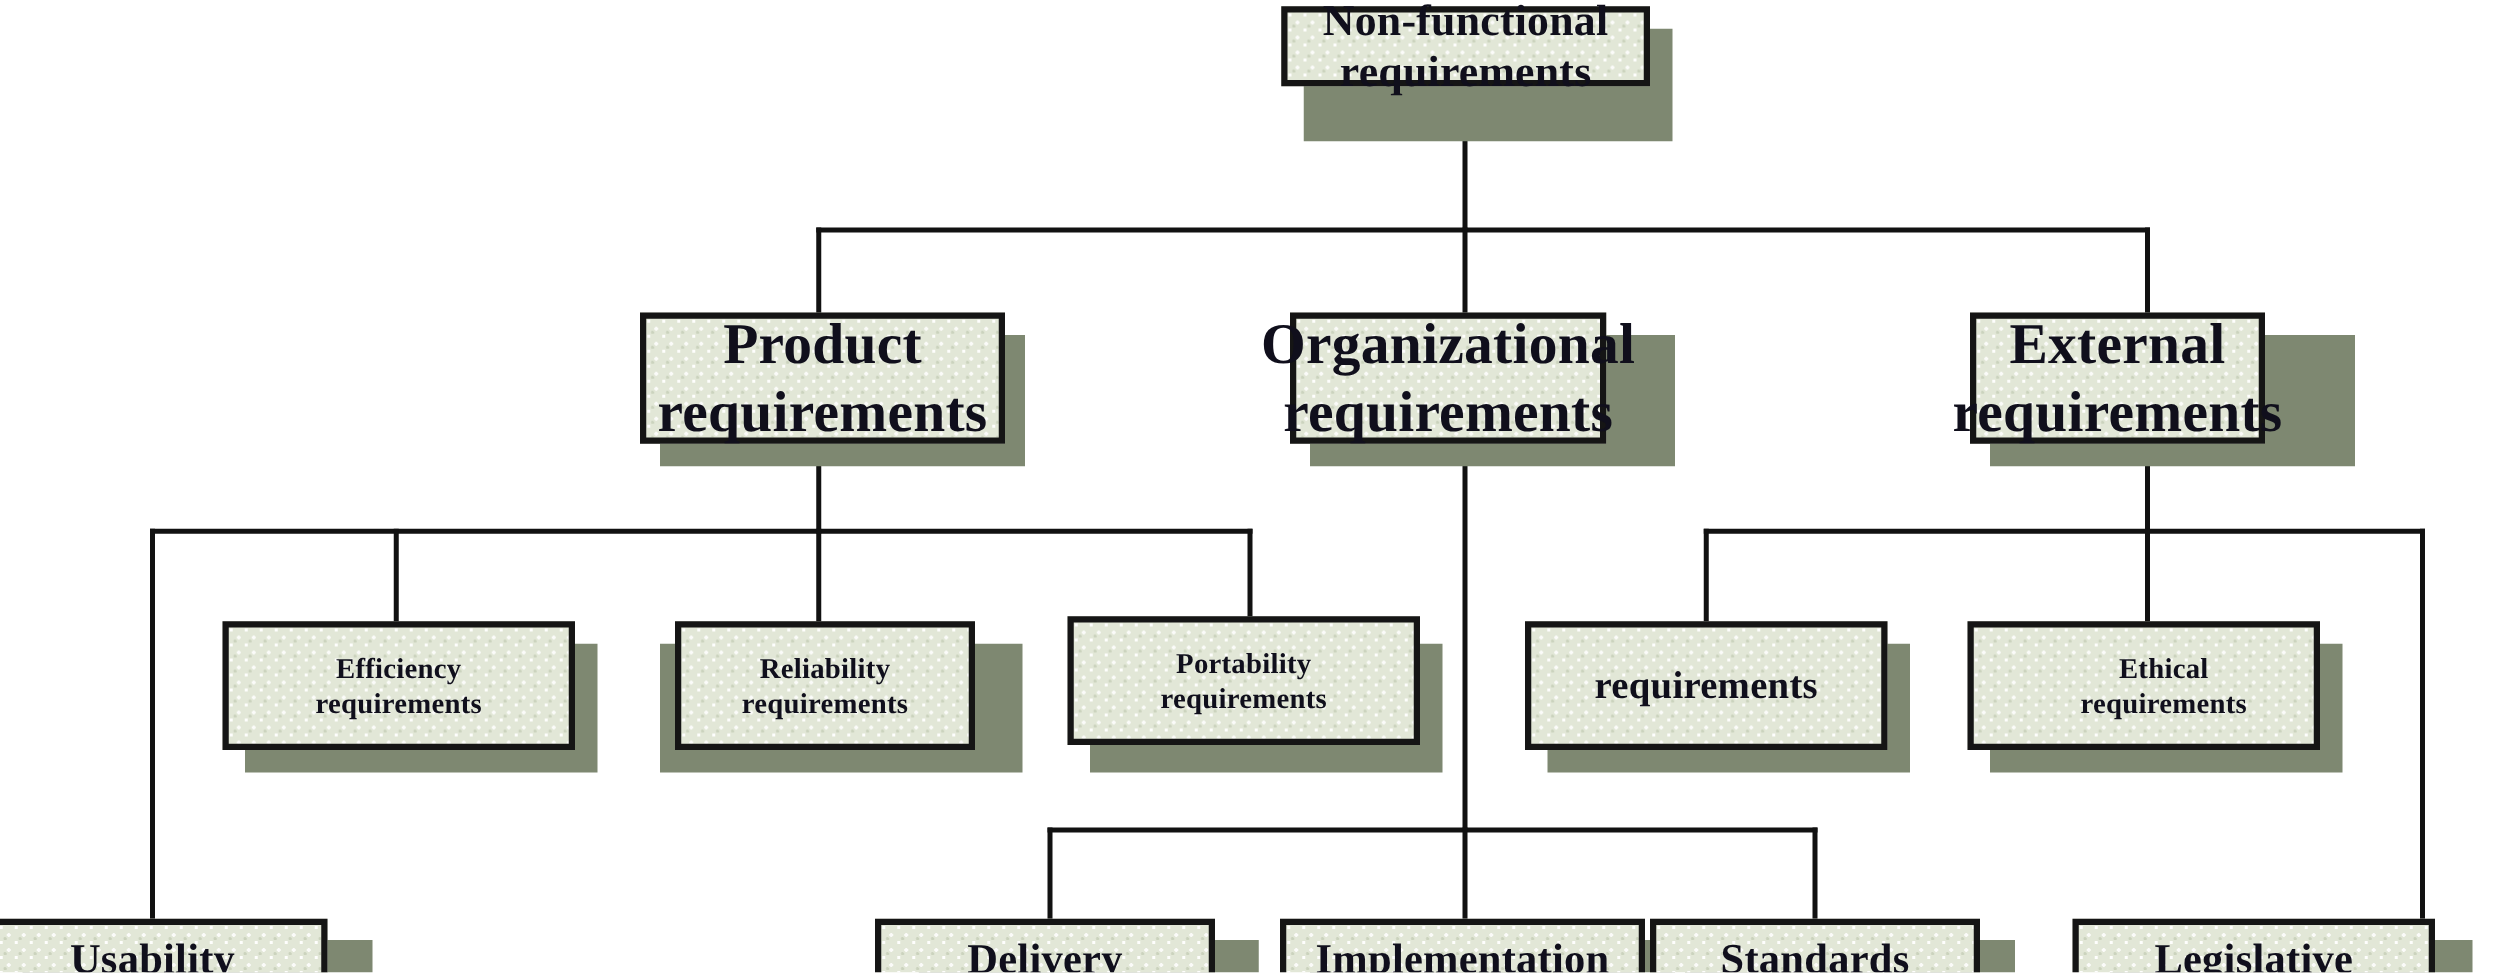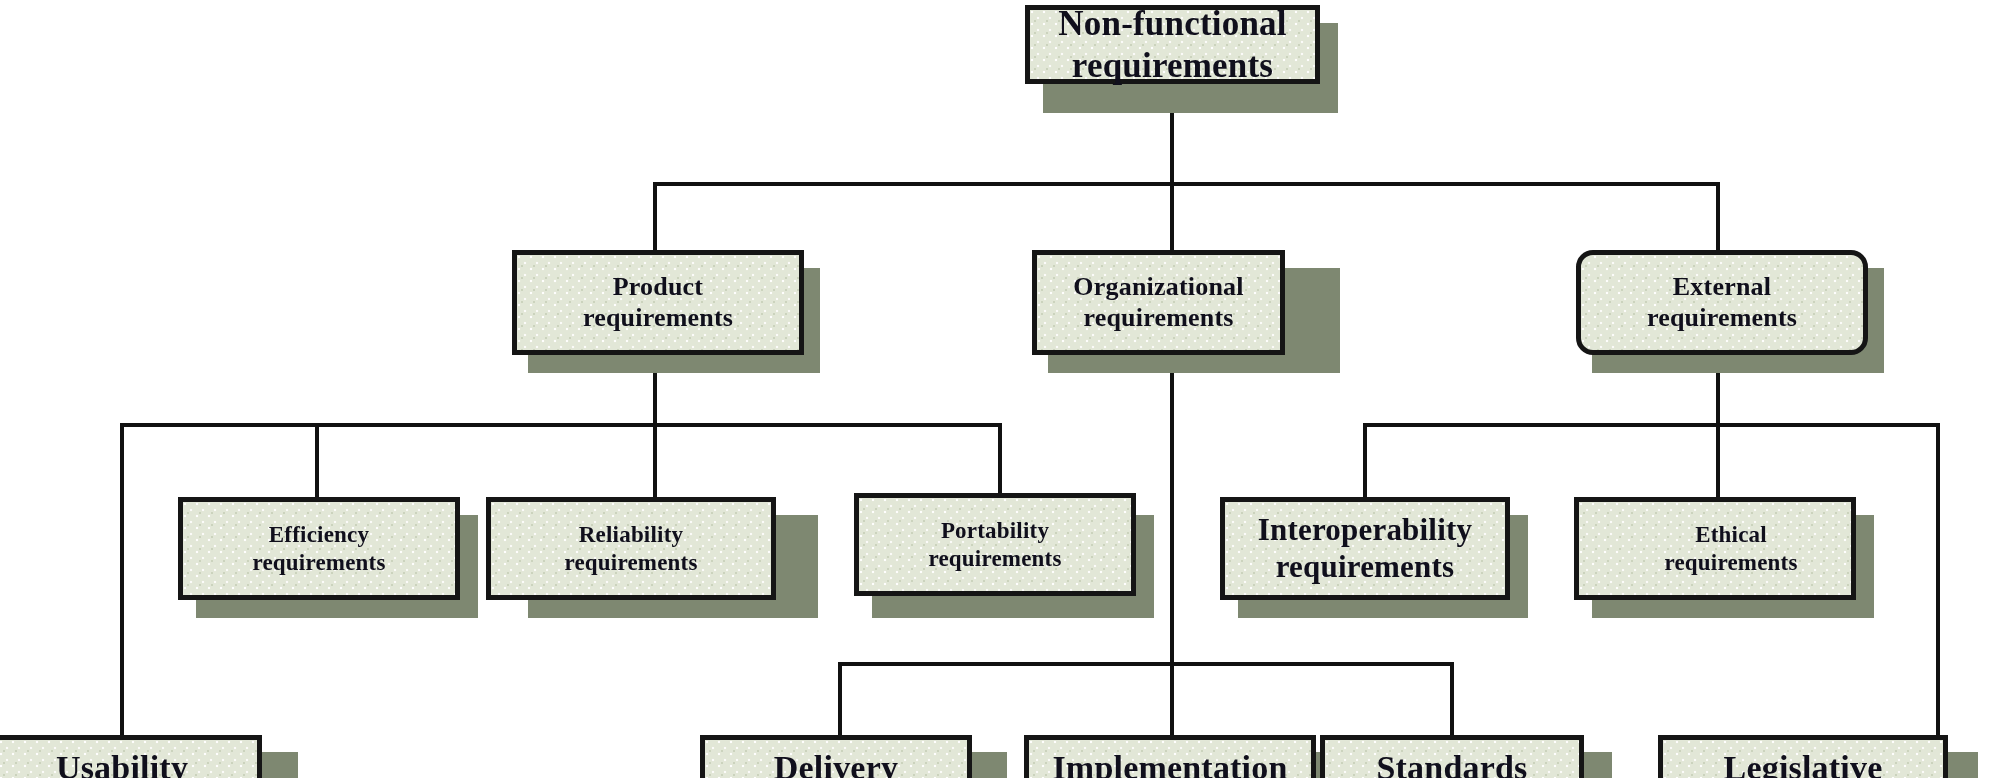--- a/index.html
+++ b/index.html
@@ -40,21 +40,21 @@
     z-index:3;
   }
   .node .ln{display:block;white-space:nowrap;}
   .shadow{
     position:absolute;
     background:#7e8871;
     z-index:1;
   }
   
   .t-root{font-size:35px;}
-  .t-l2{font-size:26px;}
+  .t-l2{font-size:46px;}
   .t-l3{font-size:23px;}
   .t-l4{font-size:34px;}
 </style>
 </head>
 <body>
 
 <div id="canvas">
 
   <div class="conn v" style="left:1170px;top:95px;height:90px;"></div>
 
@@ -97,57 +97,56 @@
   <div class="shadow" style="left:528px;top:515px;width:290px;height:103px;"></div>
   <div class="shadow" style="left:872px;top:515px;width:282px;height:103px;"></div>
   <div class="shadow" style="left:1238px;top:515px;width:290px;height:103px;"></div>
   <div class="shadow" style="left:1592px;top:515px;width:282px;height:103px;"></div>
   <div class="shadow" style="left:18px;top:752px;width:280px;height:60px;"></div>
   <div class="shadow" style="left:735px;top:752px;width:272px;height:60px;"></div>
   <div class="shadow" style="left:1048px;top:752px;width:292px;height:60px;"></div>
   <div class="shadow" style="left:1348px;top:752px;width:264px;height:60px;"></div>
   <div class="shadow" style="left:1688px;top:752px;width:290px;height:60px;"></div>
 
-  <div class="node t-root" style="left:1025px;top:5px;width:295px;height:79px;">
+  <div class="node t-root" style="left:1025px;top:5px;width:295px;height:64px;">
     <span class="ln">Non-functional</span>
     <span class="ln">requirements</span>
   </div>
 
   <div class="node t-l2" style="left:512px;top:250px;width:292px;height:105px;">
     <span class="ln">Product</span>
     <span class="ln">requirements</span>
   </div>
 
   <div class="node t-l2" style="left:1032px;top:250px;width:253px;height:105px;">
     <span class="ln">Organizational</span>
     <span class="ln">requirements</span>
   </div>
 
-  <div class="node t-l2" style="left:1576px;top:250px;width:292px;height:105px;border-radius:17px;">
+  <div class="node t-l2" style="left:1576px;top:250px;width:236px;height:105px;">
     <span class="ln">External</span>
     <span class="ln">requirements</span>
   </div>
 
   <div class="node t-l3" style="left:178px;top:497px;width:282px;height:103px;">
     <span class="ln">Efficiency</span>
     <span class="ln">requirements</span>
   </div>
 
-  <div class="node t-l3" style="left:486px;top:497px;width:290px;height:103px;">
+  <div class="node t-l3" style="left:540px;top:497px;width:240px;height:103px;">
     <span class="ln">Reliability</span>
     <span class="ln">requirements</span>
   </div>
 
   <div class="node t-l3" style="left:854px;top:493px;width:282px;height:103px;">
     <span class="ln">Portability</span>
     <span class="ln">requirements</span>
   </div>
 
   <div class="node t-l3" style="left:1220px;top:497px;width:290px;height:103px;font-size:31px;">
-    <span class="ln">Interoperability</span>
     <span class="ln">requirements</span>
   </div>
 
   <div class="node t-l3" style="left:1574px;top:497px;width:282px;height:103px;padding-left:32px;">
     <span class="ln">Ethical</span>
     <span class="ln">requirements</span>
   </div>
 
   <div class="node t-l4" style="left:-18px;top:735px;width:280px;height:105px;justify-content:flex-start;padding-top:8px;">
     <span class="ln">Usability</span>

